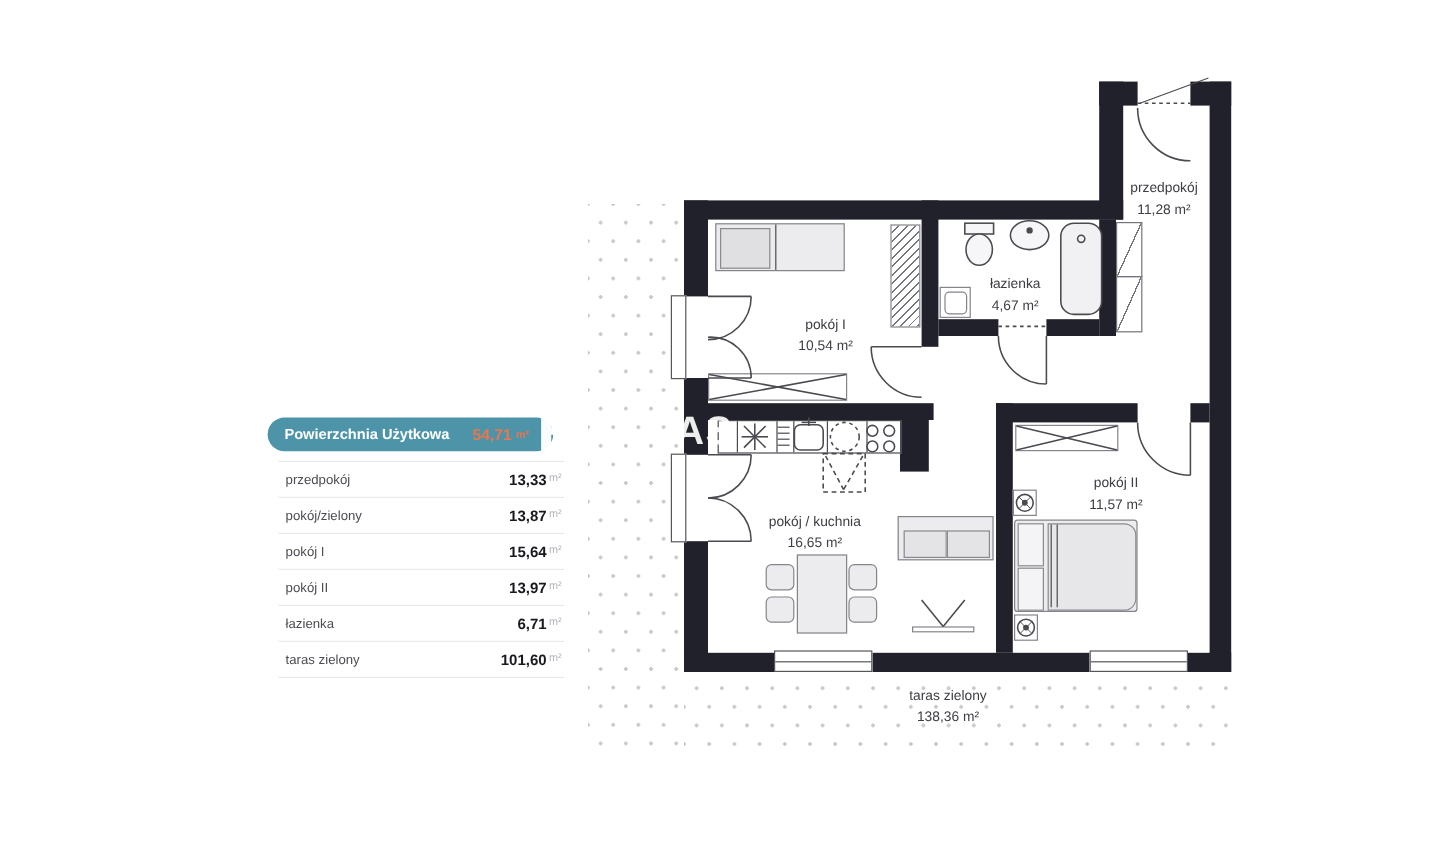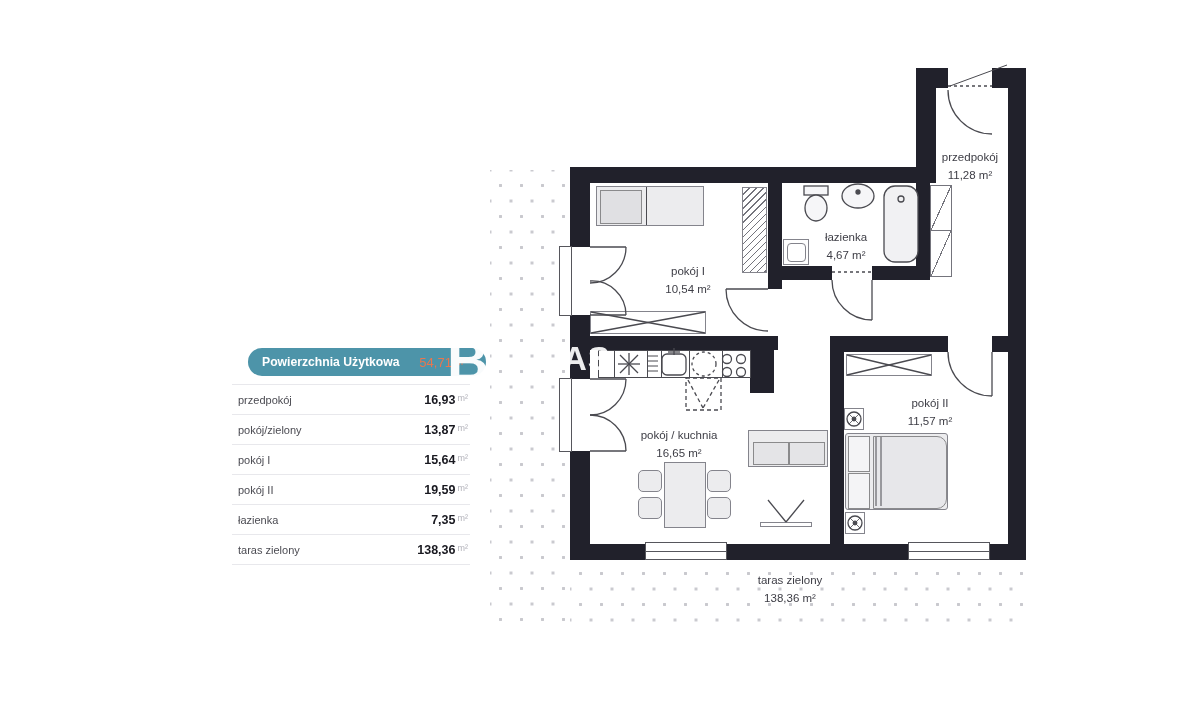--- a/index.html
+++ b/index.html
@@ -23,26 +23,26 @@
   .hatch{background:repeating-linear-gradient(135deg,#ffffff 0 4px,#74747c 4px 5px);}
   .cell-diag{position:absolute;left:0;right:0;box-sizing:border-box;border:1px solid #74747c;
     background:linear-gradient(to right bottom,transparent 48.5%,#74747c 48.5%,#74747c 51.5%,transparent 51.5%);}
   .vline{position:absolute;width:1px;background:#4a4a50;top:0;bottom:0;}
   
   #overlay{position:absolute;left:0;top:0;z-index:4;pointer-events:none;}
   
   .room-label{position:absolute;z-index:5;transform:translateX(-50%);text-align:center;
     font-size:11.5px;line-height:18px;color:#3d3d45;white-space:nowrap;}
   
-  .panel-header{position:absolute;left:248px;top:348px;width:238px;height:28px;z-index:5;
+  .panel-header{position:absolute;left:223px;top:348px;width:238px;height:28px;z-index:5;
     background:#4d94a9;border-radius:14px;box-sizing:border-box;}
   .panel-header .h-label{position:absolute;left:14px;top:0;line-height:28px;color:#fff;
     font-size:12.2px;font-weight:bold;}
   .panel-header .h-value{position:absolute;right:20px;top:0;line-height:28px;color:#e8764f;
-    font-size:13px;font-weight:normal;}
+    font-size:13px;font-weight:bold;}
   .panel-header .h-unit{font-size:9px;vertical-align:2px;}
   .panel-rows{position:absolute;left:232px;top:384px;width:238px;z-index:5;border-top:1px solid #e8e8ec;}
   .prow{height:29px;display:flex;justify-content:space-between;align-items:center;
     border-bottom:1px solid #e8e8ec;}
   .prow .rl{font-size:11px;color:#4b4b52;padding-left:6px;}
   .prow .rv{font-size:12.5px;font-weight:bold;color:#191920;padding-right:2px;white-space:nowrap;}
   .prow .ru{font-size:9px;font-weight:normal;color:#b2b2ba;position:relative;top:-3px;margin-left:2px;}
   
   .wm{position:absolute;z-index:6;color:#ffffff;font-weight:800;pointer-events:none;}
   .wm-b{left:447px;top:327px;font-size:58px;opacity:.97;}
@@ -247,40 +247,40 @@
     <div>138,36 m²</div>
   </div>
 
   <div class="panel-header">
     <span class="h-label">Powierzchnia Użytkowa</span>
     <span class="h-value"><span>54,71</span> <span class="h-unit">m²</span></span>
   </div>
   <div class="panel-rows">
     <div class="prow">
       <span class="rl">przedpokój</span>
-      <span class="rv"><span>16,93</span><span class="ru">m²</span></span>
+      <span class="rv"><span>13,33</span><span class="ru">m²</span></span>
     </div>
     <div class="prow">
       <span class="rl">pokój/zielony</span>
       <span class="rv"><span>13,87</span><span class="ru">m²</span></span>
     </div>
     <div class="prow">
       <span class="rl">pokój I</span>
       <span class="rv"><span>15,64</span><span class="ru">m²</span></span>
     </div>
     <div class="prow">
       <span class="rl">pokój II</span>
-      <span class="rv"><span>19,59</span><span class="ru">m²</span></span>
+      <span class="rv"><span>13,97</span><span class="ru">m²</span></span>
     </div>
     <div class="prow">
       <span class="rl">łazienka</span>
-      <span class="rv"><span>7,35</span><span class="ru">m²</span></span>
+      <span class="rv"><span>6,71</span><span class="ru">m²</span></span>
     </div>
     <div class="prow">
       <span class="rl">taras zielony</span>
-      <span class="rv"><span>138,36</span><span class="ru">m²</span></span>
+      <span class="rv"><span>101,60</span><span class="ru">m²</span></span>
     </div>
   </div>
 
   <div class="wm wm-b">B</div>
   <div class="wm wm-as">AS</div>
 
 </div>
 
 </body></html>

